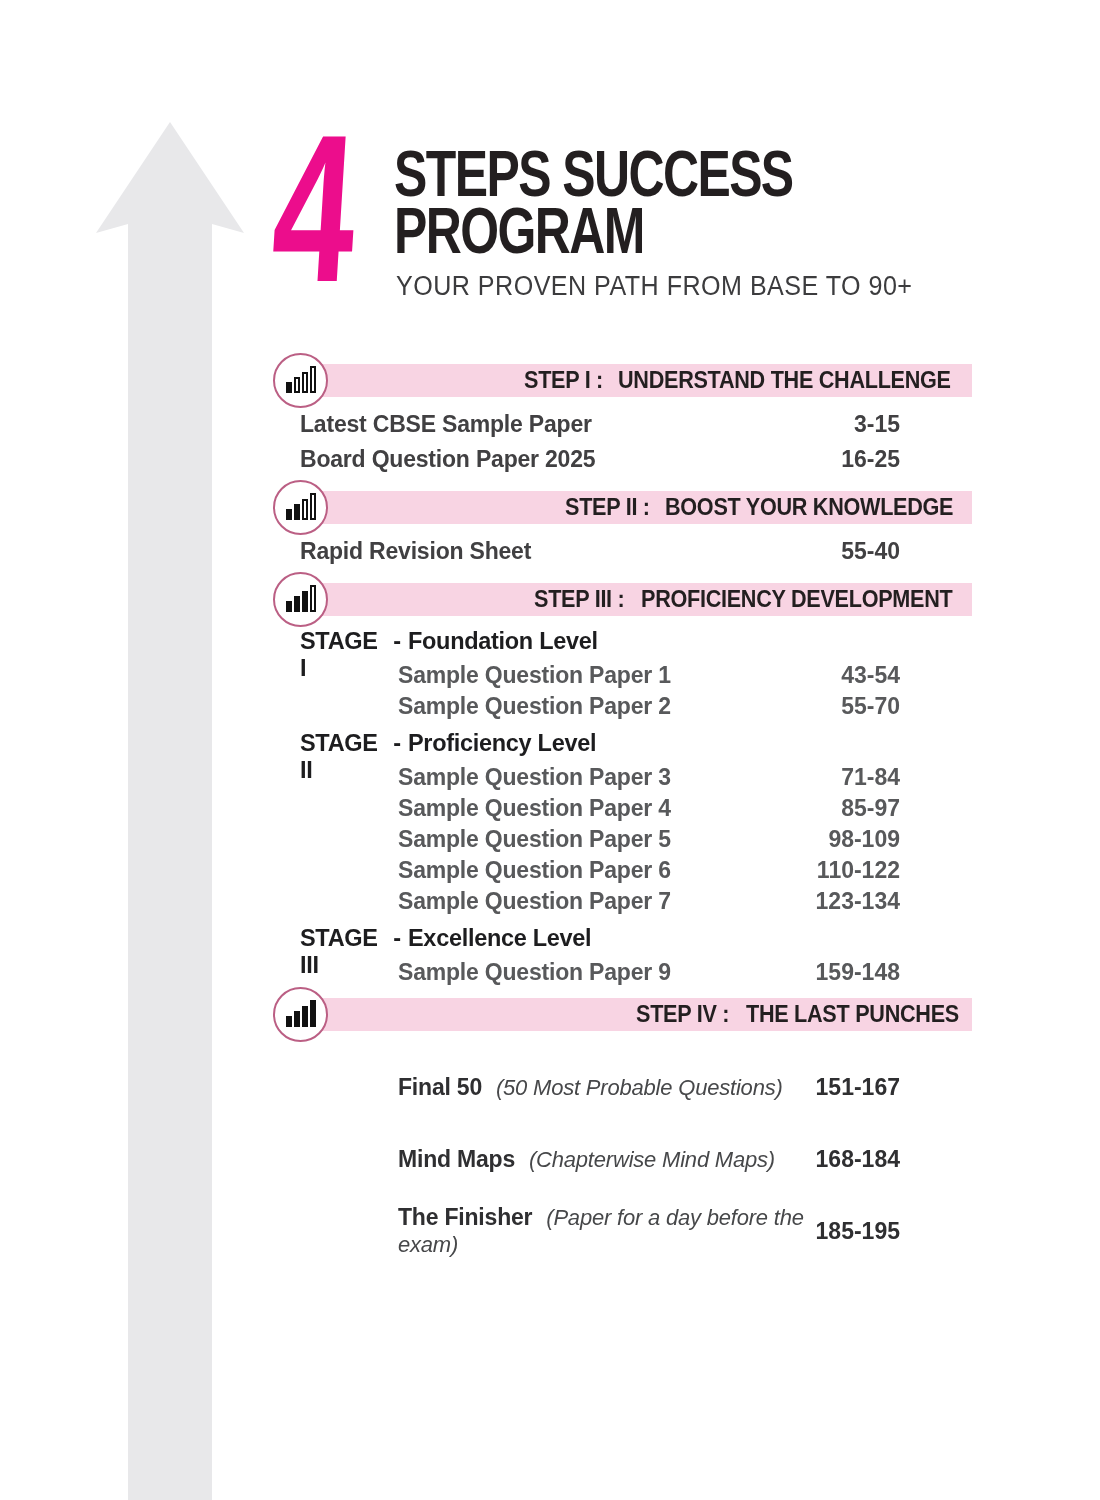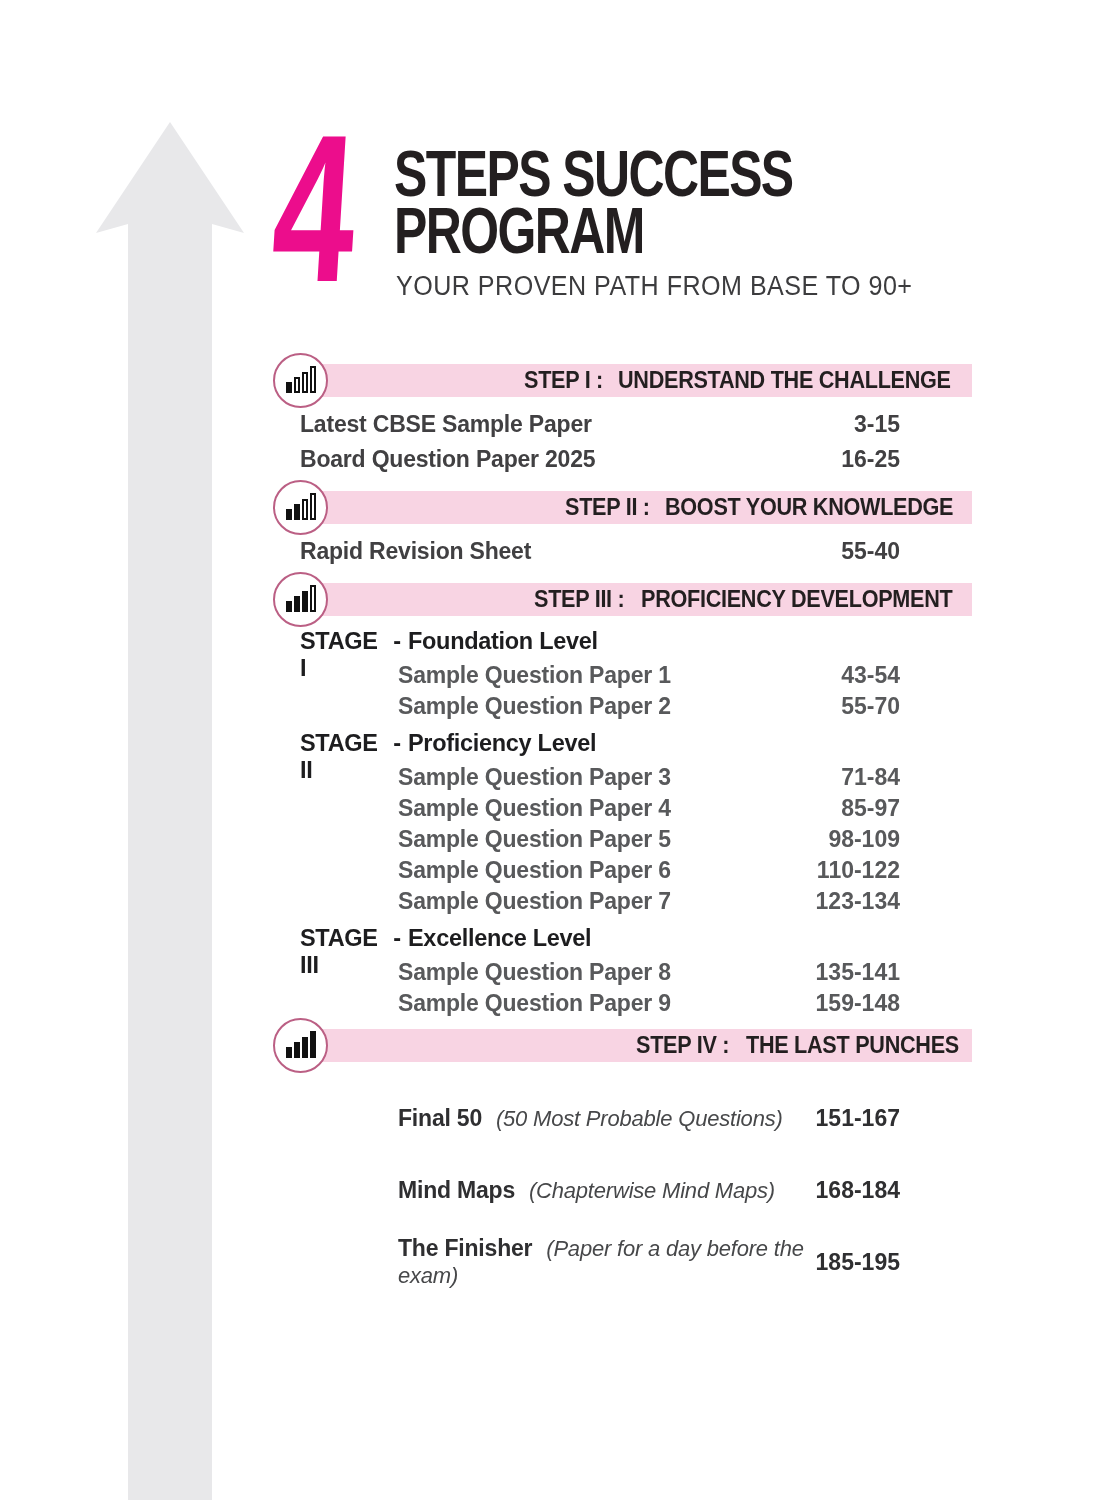--- a/index.html
+++ b/index.html
@@ -173,24 +173,20 @@
           </div>
         </div>
         <div class="stage-block">
           <div class="stage-head">
             <span class="stage-lbl">STAGE III</span>
             <span class="dash">-</span>
             <span class="stage-title">Excellence Level</span>
           </div>
           <div class="stage-rows">
             <div class="row">
-              <span class="lbl">Sample Question Paper 8</span>
-              <span class="pg">135-141</span>
-            </div>
-            <div class="row">
               <span class="lbl">Sample Question Paper 9</span>
               <span class="pg">159-148</span>
             </div>
           </div>
         </div>
       </div>
       <div class="section-bar">
         <div class="icon-circle">
           <div class="bar filled" style="height: 11px;"></div>
           <div class="bar filled" style="height: 16px;"></div>

